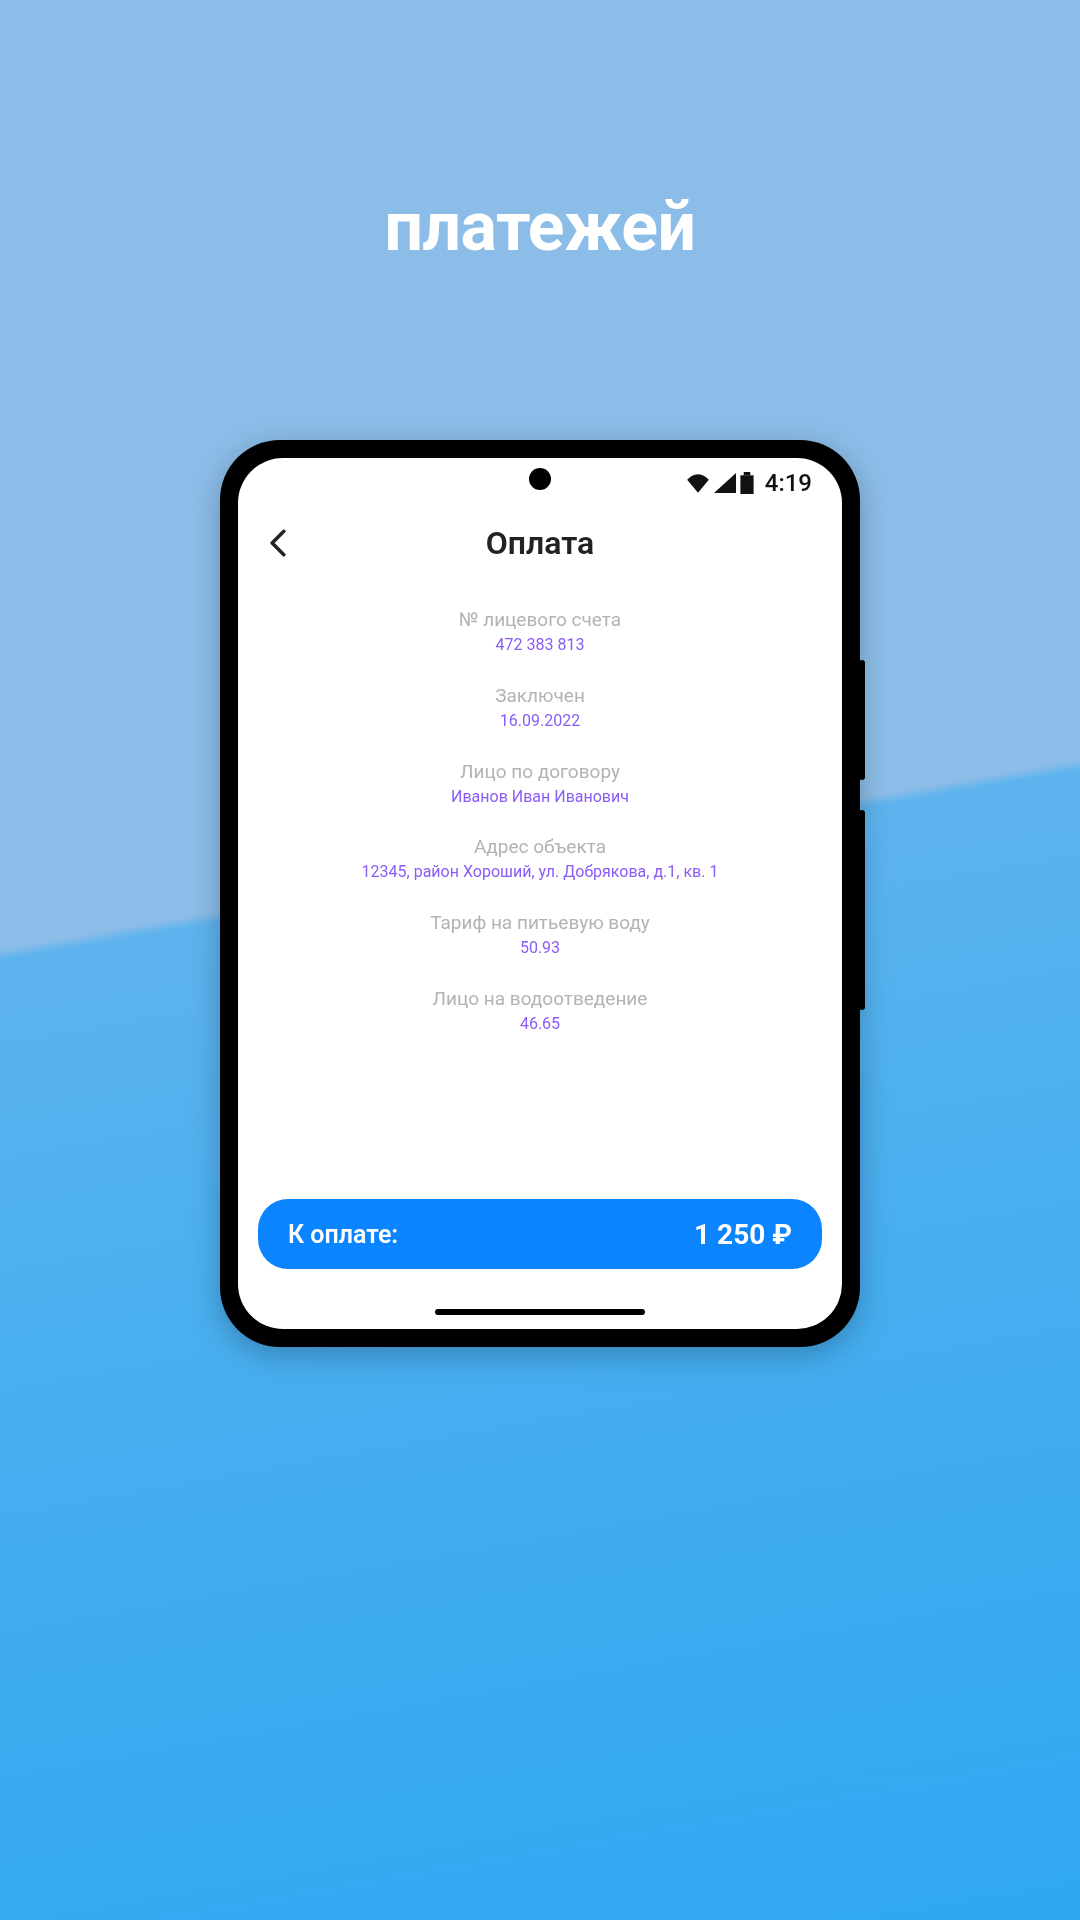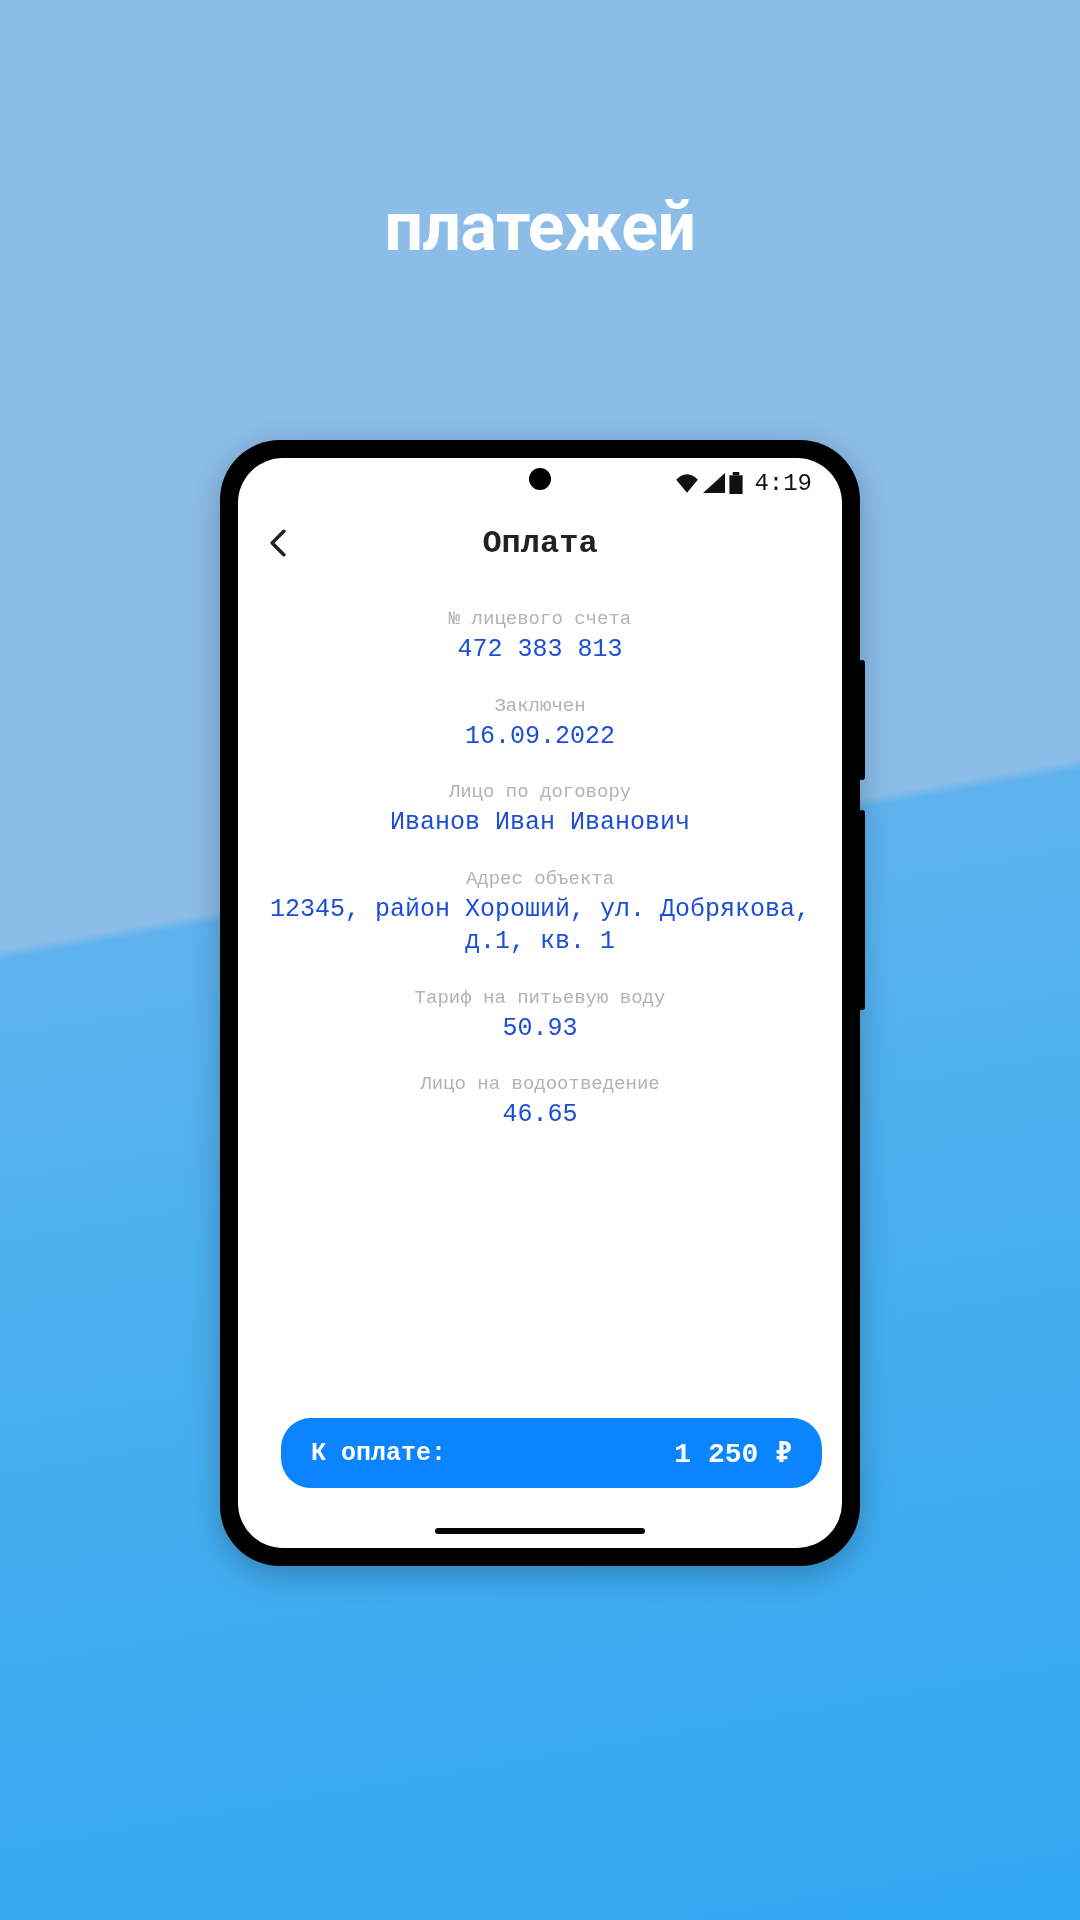--- a/index.html
+++ b/index.html
@@ -19,26 +19,25 @@
     line-height: 1.15;
     padding-top: 110px;
     letter-spacing: -0.5px;
   }
   .phone {
     position: absolute;
     left: 50%;
     transform: translateX(-50%);
     top: 440px;
     width: 640px;
-    height: 1126px;
+    height: 907px;
     background: #000;
     border-radius: 60px;
     padding: 18px;
     box-shadow: 0 8px 30px rgba(0,0,0,0.25);
-    font-family: Liberation Mono, monospace;
   }
   .phone-side-btn {
     position: absolute;
     right: -5px;
     width: 6px;
     background: #000;
     border-radius: 3px;
   }
   .phone-side-btn.a { top: 220px; height: 120px; }
   .phone-side-btn.b { top: 370px; height: 200px; }
@@ -104,28 +103,27 @@
     overflow-y: auto;
   }
   .field { margin-bottom: 28px; text-align: center; }
   .field-label {
     font-size: 19px;
     color: #b2b2b7;
     font-weight: 400;
     margin-bottom: 4px;
   }
   .field-value {
-    font-size: 25px;
-    color: #1d4ed8;
+    font-size: 16px;
+    color: #8b5cf6;
     font-weight: 400;
     line-height: 1.3;
   }
   .footer {
-    padding: 0 20px 60px 8px;
-    margin-left: 35px;
+    padding: 0 20px 60px 20px;
   }
   .pay-btn {
     background: #0a84ff;
     color: #fff;
     border-radius: 30px;
     height: 70px;
     display: flex;
     align-items: center;
     justify-content: space-between;
     padding: 0 30px;

